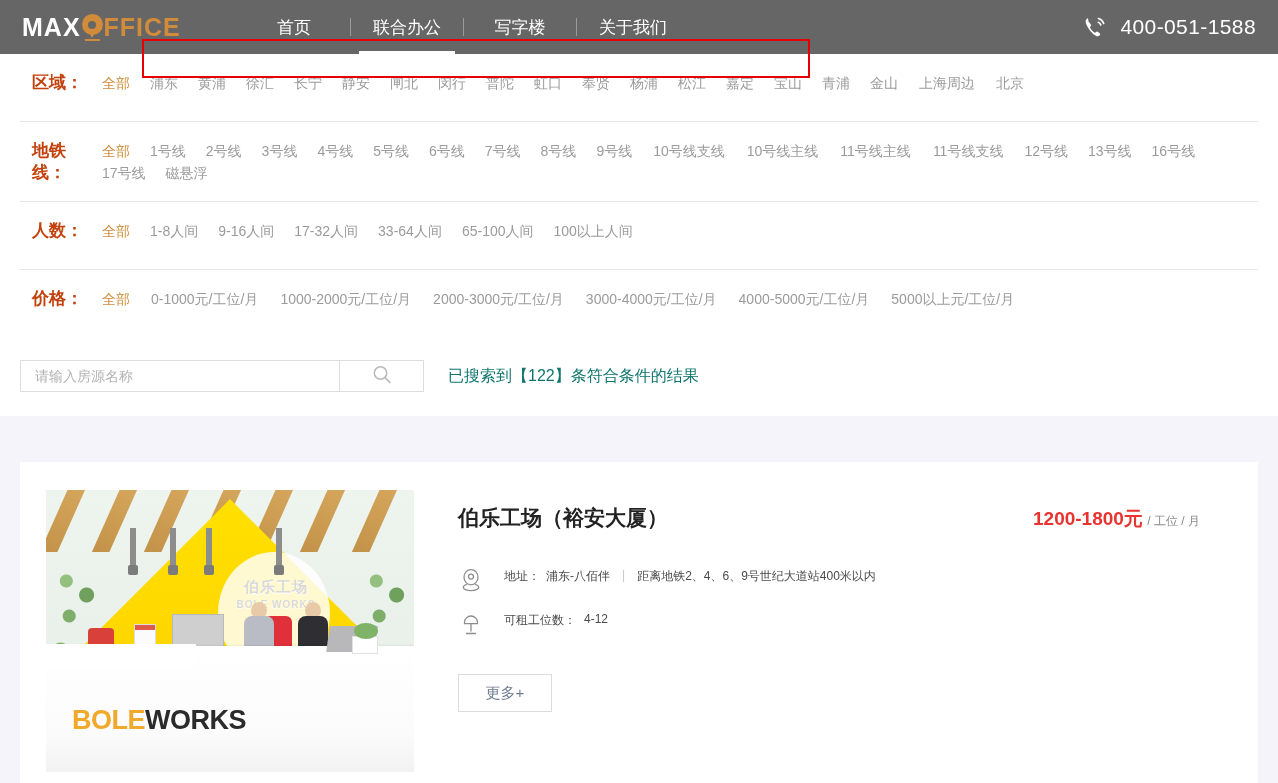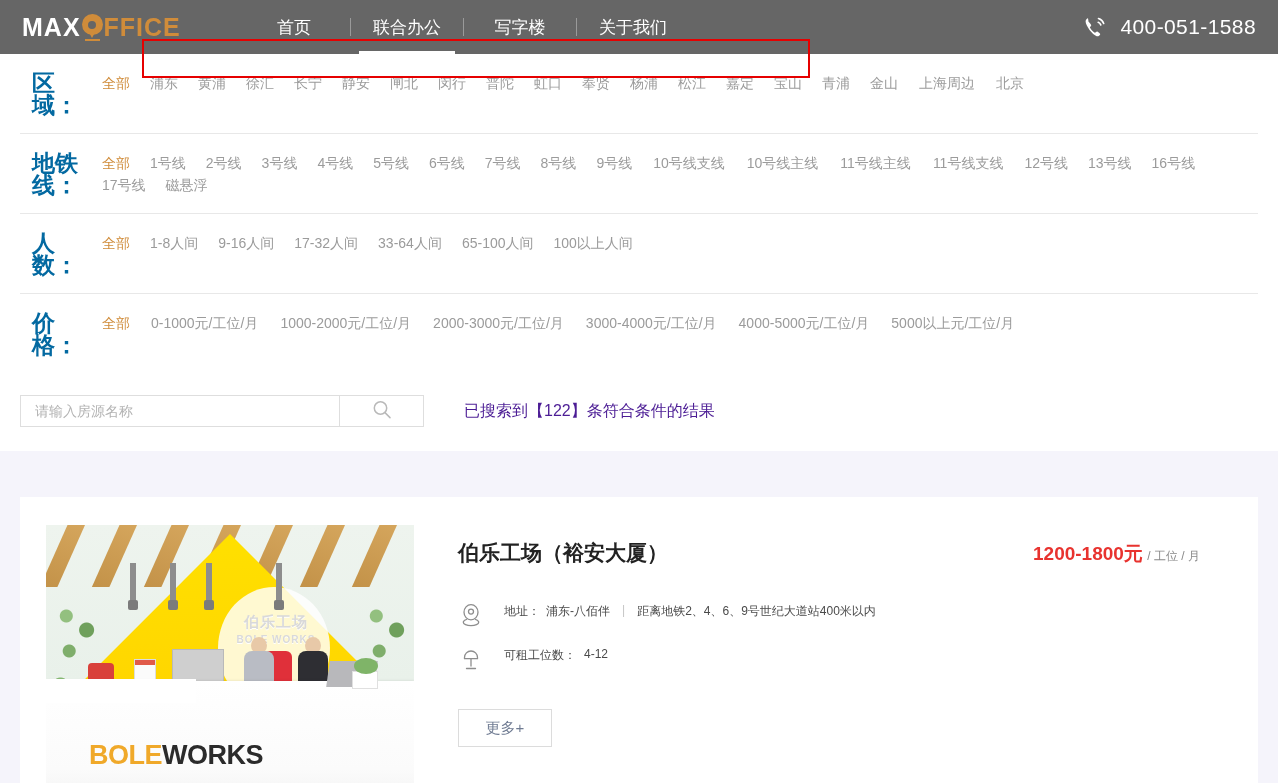--- a/index.html
+++ b/index.html
@@ -114,23 +114,23 @@
     align-items: flex-start;
     position: relative;
     border-bottom: 1px solid #e8e8e8;
     padding: 18px 0 17px 0;
     min-height: 68px;
   }
   .filter-row:last-child { border-bottom: none; }
   .filter-label {
     width: 72px;
     flex: 0 0 72px;
-    font-size: 23px;
+    font-size: 17px;
     font-weight: 700;
-    color: #0369a1;
+    color: #c2410c;
     padding-left: 12px;
     line-height: 22px;
   }
   .filter-opts {
     display: flex;
     flex-wrap: wrap;
     align-items: center;
     flex: 1;
     position: relative;
   }
@@ -180,23 +180,23 @@
     width: 84px;
     border: none;
     border-left: 1px solid #dedede;
     background: #ffffff;
     display: flex;
     align-items: center;
     justify-content: center;
     cursor: pointer;
   }
   .result-text {
-    margin-left: 40px;
+    margin-left: 24px;
     font-size: 16px;
-    color: #4c1d95;
+    color: #0f766e;
   }
 
   
   .content {
     background: #f5f4fb;
     padding: 46px 20px 0 20px;
     height: 367px;
   }
   .card {
     background: #ffffff;
@@ -277,21 +277,21 @@
     position: absolute; left: 0; right: 0; bottom: 0; height: 126px;
     background: linear-gradient(180deg,#ffffff 0%,#fbfbfb 70%,#f2f2f2 100%);
     box-shadow: 0 -1px 2px rgba(0,0,0,0.06);
   }
   .ph-desk-step {
     position: absolute; left: 0; width: 150px; bottom: 104px; height: 24px;
     background: #ffffff;
   }
   .ph-logo {
     position: absolute; left: 26px; bottom: 36px;
-    font-size: 27px; font-weight: 800; letter-spacing: -0.5px; margin-left: 17px;
+    font-size: 27px; font-weight: 800; letter-spacing: -0.5px;
   }
   .ph-logo .o { color: #f0a92a; }
   .ph-logo .w { color: #2b2b2b; }
   .ph-monitor {
     position: absolute; left: 126px; bottom: 122px;
     width: 52px; height: 36px; background: #cfcfcf; border: 1px solid #b9b9b9;
   }
   .ph-person {
     position: absolute; bottom: 118px; width: 34px; height: 52px;
   }

